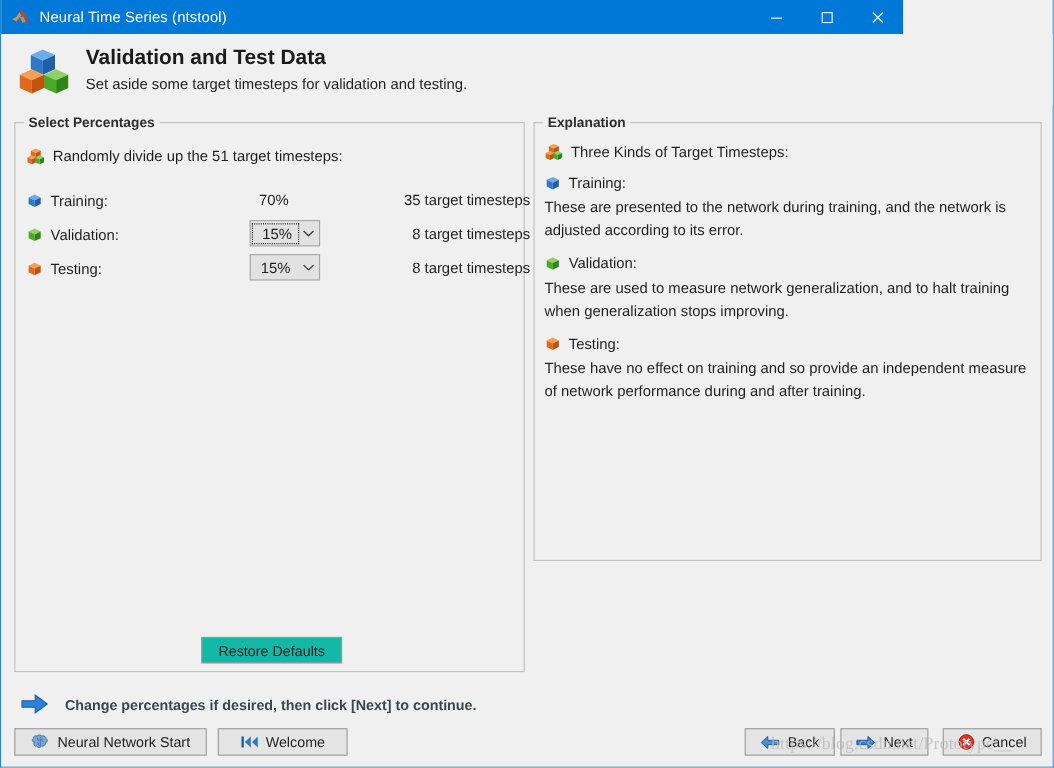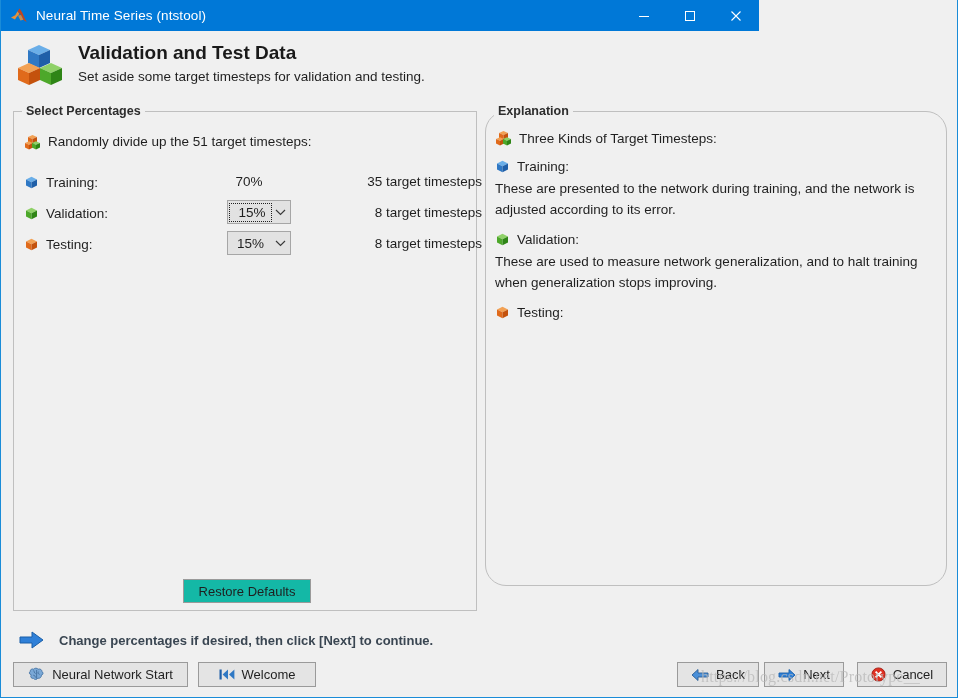--- a/index.html
+++ b/index.html
@@ -20,21 +20,21 @@
     background: #f0f0f0;
     border: 1px solid #1a8cd8;
     border-top: none;
     overflow: hidden;
   }
 
   
   #titlebar {
     position: absolute;
     left: 0; top: 0;
-    width: 758px;
+    width: 820px;
     height: 31px;
     background: #0078d7;
     display: flex;
     align-items: center;
   }
   #titlebar-icon {
     width: 18px; height: 18px;
     margin-left: 9px;
     margin-right: 8px;
     flex: 0 0 auto;
@@ -99,21 +99,21 @@
     top: -8px;
     left: 8px;
     background: #f0f0f0;
     padding: 0 4px;
     font-size: 12.5px;
     font-weight: bold;
     color: #2d2d2d;
     white-space: nowrap;
   }
   #panel-left  { left: 12px;  top: 111px; width: 464px; height: 500px; }
-  #panel-right { left: 484px; top: 111px; width: 462px; height: 475px; border-radius: 21px; }
+  #panel-right { left: 484px; top: 111px; width: 462px; height: 399px; }
 
   
   .cube-icon { flex: 0 0 auto; display: block; }
 
   #divide-line {
     position: absolute;
     left: 10px; top: 22px;
     display: flex;
     align-items: flex-start;
     white-space: nowrap;
@@ -481,20 +481,21 @@
       <div class="exp-para">These are used to measure network generalization, and to halt training when generalization stops improving.</div>
 
       <div class="exp-heading">
         <svg class="cube-icon" width="15" height="15" viewBox="0 0 15 15">
           <path d="M2 4.5 L7.5 1.8 L13 4.5 L7.5 7.2 Z" fill="#f2a154"></path>
           <path d="M2 4.5 L7.5 7.2 L7.5 13.2 L2 10.5 Z" fill="#e06a1b"></path>
           <path d="M13 4.5 L13 10.5 L7.5 13.2 L7.5 7.2 Z" fill="#c4520d"></path>
         </svg>
         <span class="exp-heading-text">Testing:</span>
       </div>
+      <div class="exp-para">These have no effect on training and so provide an independent measure of network performance during and after training.</div>
 
     </div>
   </div>
 
   <div id="status-row">
     <svg id="status-arrow" width="26" height="20" viewBox="0 0 26 20">
       <path d="M1 7 L13 7 L13 2 L24 10 L13 18 L13 13 L1 13 Z" fill="#2f80d8" stroke="#1a5fa8" stroke-width="1"></path>
     </svg>
     <span id="status-text">Change percentages if desired, then click [Next] to continue.</span>
   </div>

